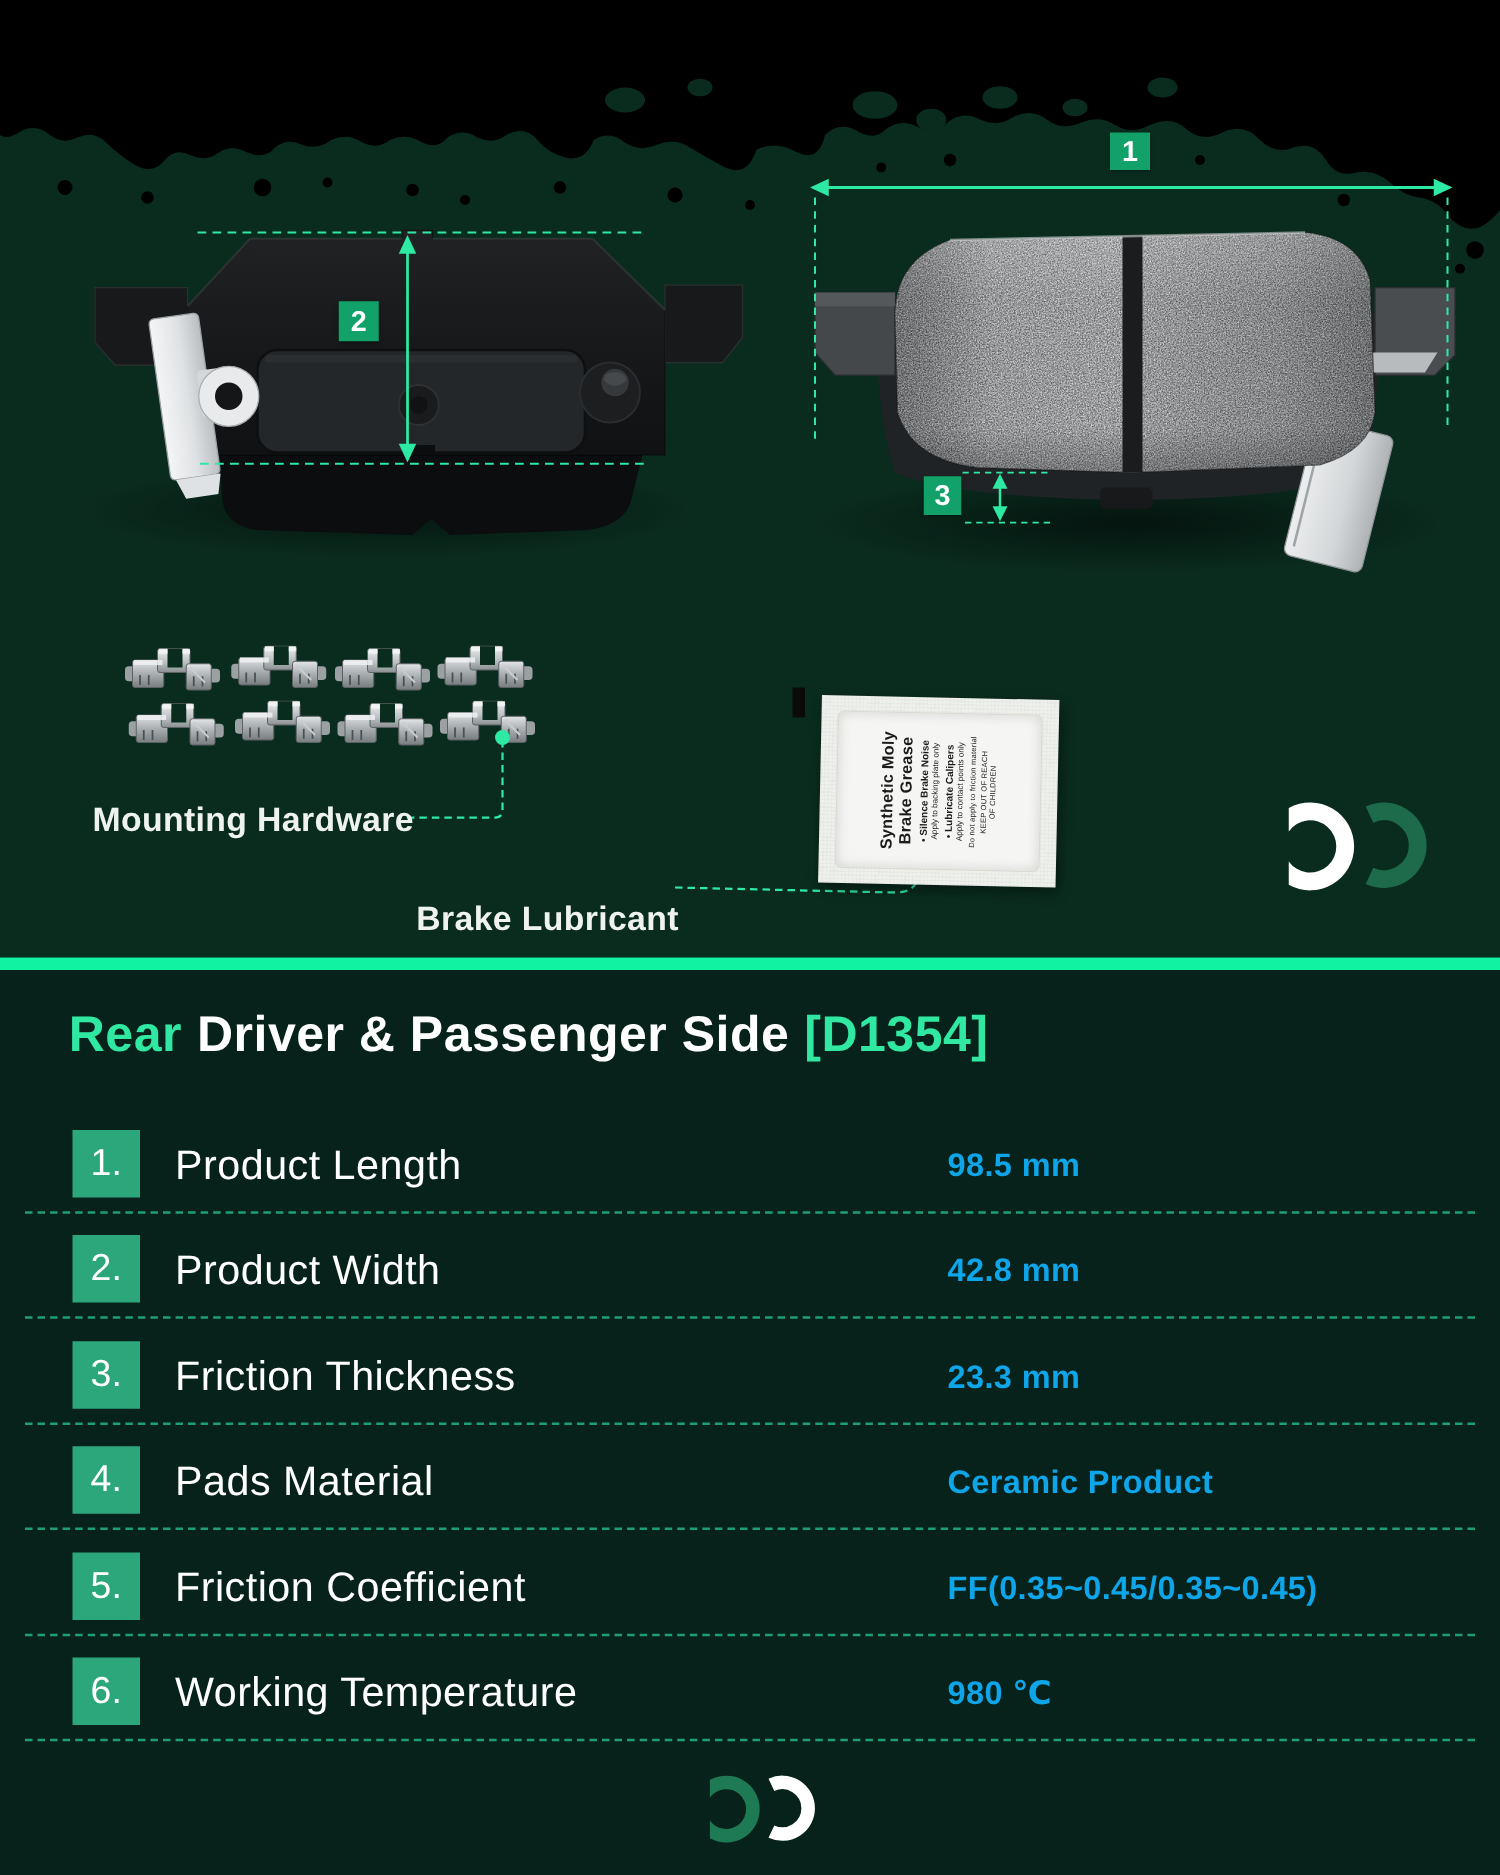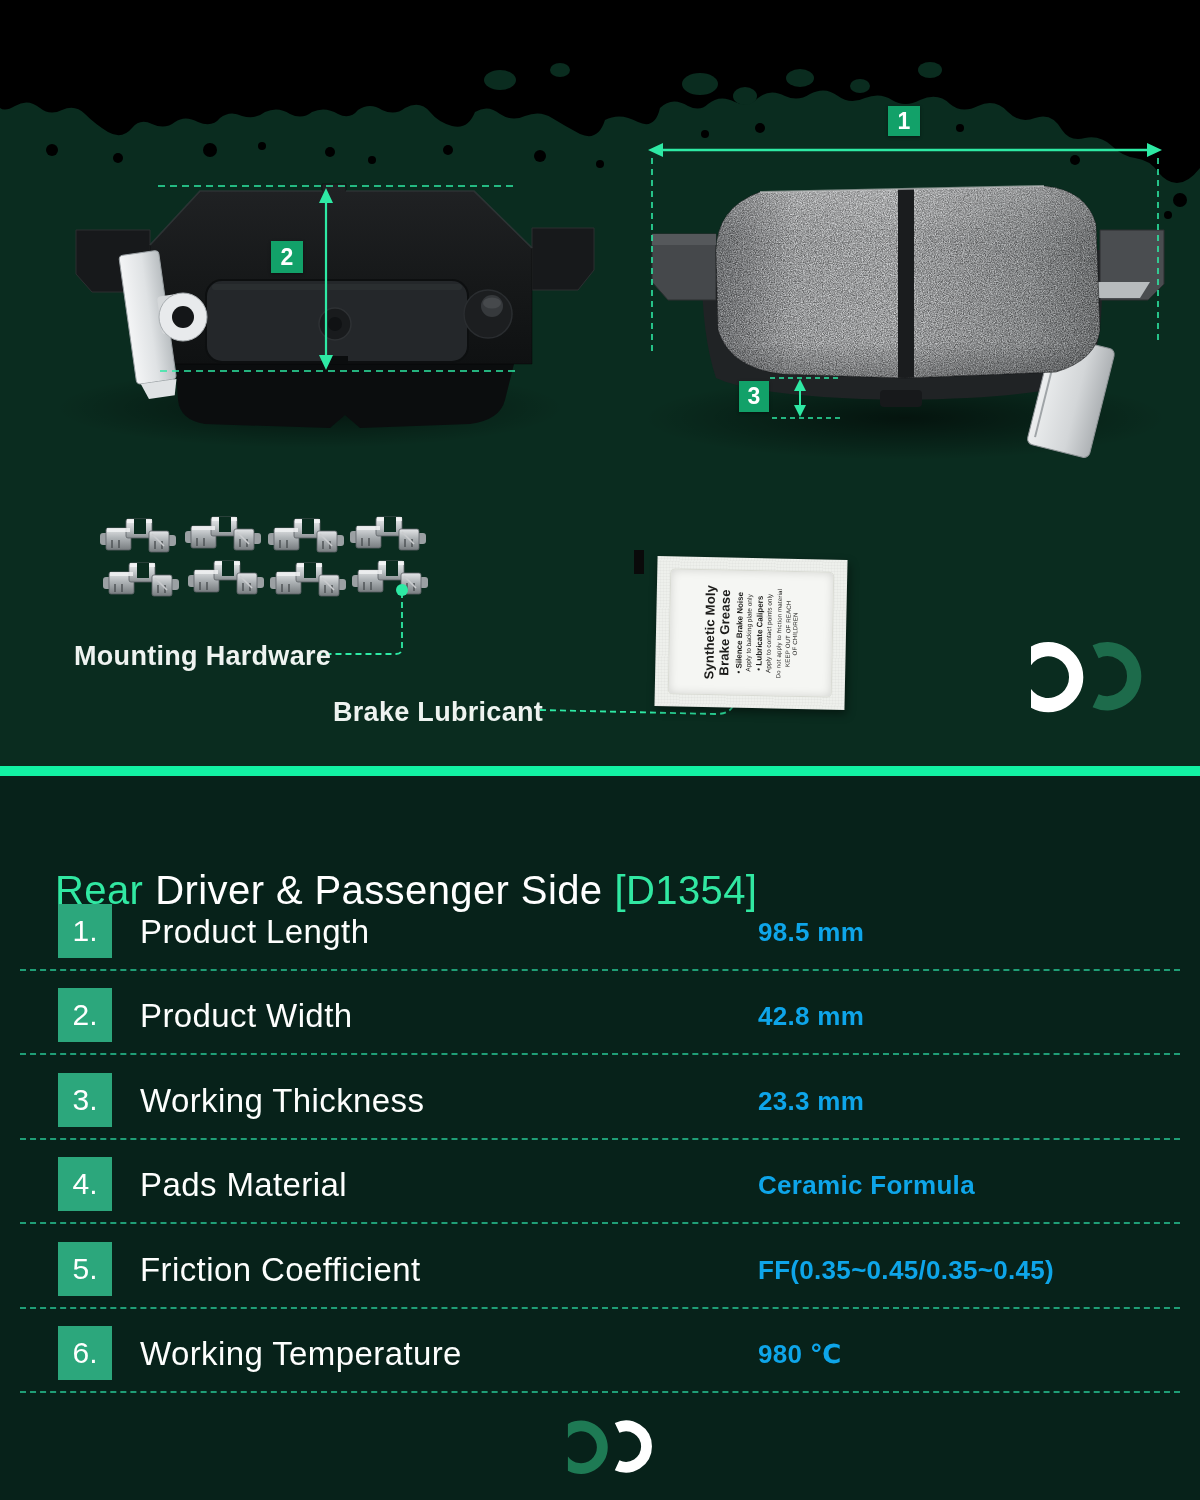--- a/index.html
+++ b/index.html
@@ -22,21 +22,21 @@
                            repeating-linear-gradient(90deg,rgba(0,0,0,.02) 0 1px,transparent 1px 3px);}
   .pouch{position:absolute;left:13px;top:12px;right:13px;bottom:12px;background:#f5f6f3;
          border:1px solid #d9dbd4;border-radius:5px;box-shadow:inset 0 0 10px rgba(0,0,0,.14);}
   .packet-text{position:absolute;left:50%;top:50%;width:146px;transform:translate(-50%,-50%) rotate(-90deg);
                text-align:center;color:#1c1c1a;line-height:1.12;}
   .pk-title{font-size:13px;font-weight:bold;letter-spacing:.2px;}
   .pk-b{font-size:8px;font-weight:bold;margin-top:4px;}
   .pk-s{font-size:6.5px;}
   .pk-w{font-size:6px;margin-top:3px;letter-spacing:.2px;}
   
-  .spec-title{position:absolute;left:55px;top:868px;font-size:40px;font-weight:normal;letter-spacing:.4px;white-space:nowrap;}
+  .spec-title{position:absolute;left:55px;top:806px;font-size:40px;font-weight:bold;letter-spacing:.4px;white-space:nowrap;}
   .spec-title .hl{color:#31e8a2;}
   .spec-title .main{color:#fff;}
   .spec-row{position:absolute;left:0;width:1200px;height:54px;}
   .num-box{position:absolute;left:58px;top:0;width:54px;height:54px;background:#2ca77c;color:#fff;
            font-size:30px;display:flex;align-items:center;justify-content:center;}
   .row-label{position:absolute;left:140px;top:0;height:54px;line-height:56px;color:#fdfefd;font-size:33px;letter-spacing:.4px;}
   .row-value{position:absolute;left:758px;top:0;height:54px;line-height:56px;color:#0ea5e9;font-size:26px;font-weight:bold;letter-spacing:.3px;}
   .sep{position:absolute;left:20px;width:1160px;height:0;border-top:2px dashed #28c895;opacity:.75;}
 </style>
 </head>
@@ -262,21 +262,21 @@
       <use xlink:href="#dcLeft" href="#dcLeft" fill="#ffffff"></use>
       <use xlink:href="#dcRight" href="#dcRight" stroke="#1d6b4b"></use>
     </g>
   </svg>
 
   <div class="callout" style="left:888px;top:106px;width:32px;height:30px;">1</div>
   <div class="callout" style="left:271px;top:241px;width:32px;height:32px;">2</div>
   <div class="callout" style="left:739px;top:381px;width:30px;height:31px;">3</div>
 
   <div class="part-label" style="left:74px;top:641px;">Mounting Hardware</div>
-  <div class="part-label" style="left:333px;top:697px;">Brake Lubricant</div>
+  <div class="part-label" style="left:333px;top:720px;">Brake Lubricant</div>
 
   <div class="packet-tick"></div>
   <div class="packet">
     <div class="pouch"></div>
     <div class="packet-text">
       <div class="pk-title">Synthetic Moly</div>
       <div class="pk-title">Brake Grease</div>
       <div class="pk-b">• Silence Brake Noise</div>
       <div class="pk-s">Apply to backing plate only</div>
       <div class="pk-b">• Lubricate Calipers</div>
@@ -303,29 +303,29 @@
 
   <div class="spec-row" style="top:988px;">
     <div class="num-box">2.</div>
     <div class="row-label">Product Width</div>
     <div class="row-value">42.8 mm</div>
   </div>
   <div class="sep" style="top:1053px;"></div>
 
   <div class="spec-row" style="top:1073px;">
     <div class="num-box">3.</div>
-    <div class="row-label">Working Thickness</div>
+    <div class="row-label">Friction Thickness</div>
     <div class="row-value">23.3 mm</div>
   </div>
   <div class="sep" style="top:1138px;"></div>
 
   <div class="spec-row" style="top:1157px;">
     <div class="num-box">4.</div>
     <div class="row-label">Pads Material</div>
-    <div class="row-value">Ceramic Formula</div>
+    <div class="row-value">Ceramic Product</div>
   </div>
   <div class="sep" style="top:1222px;"></div>
 
   <div class="spec-row" style="top:1242px;">
     <div class="num-box">5.</div>
     <div class="row-label">Friction Coefficient</div>
     <div class="row-value">FF(0.35~0.45/0.35~0.45)</div>
   </div>
   <div class="sep" style="top:1307px;"></div>
 

